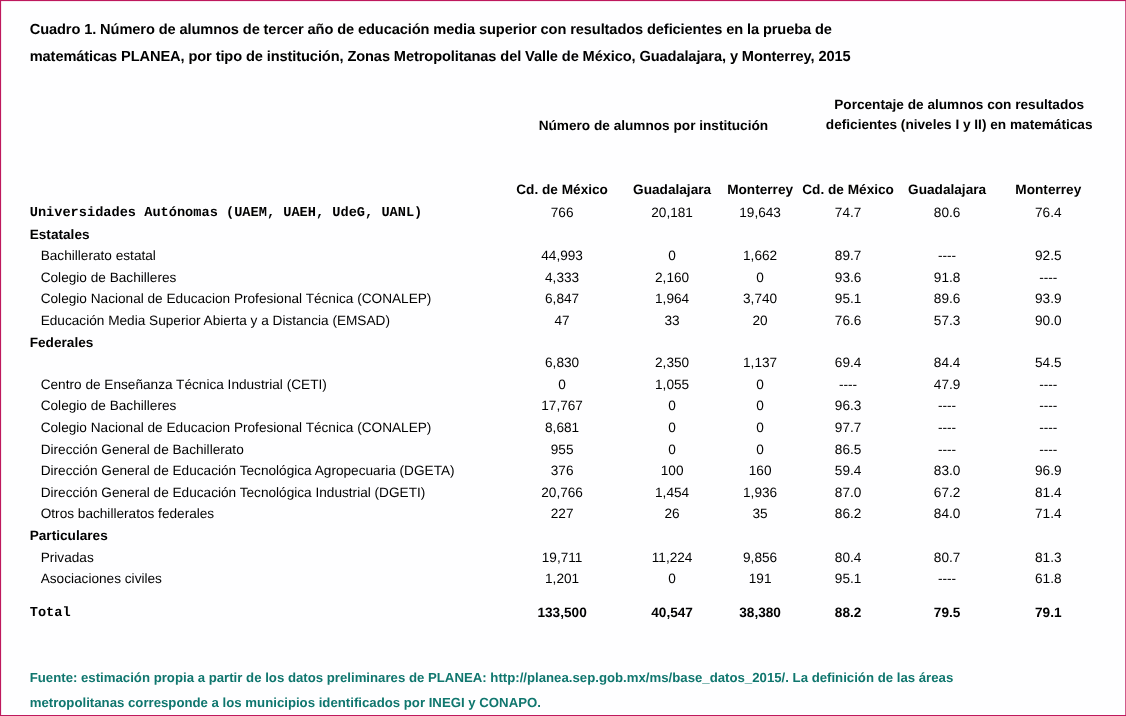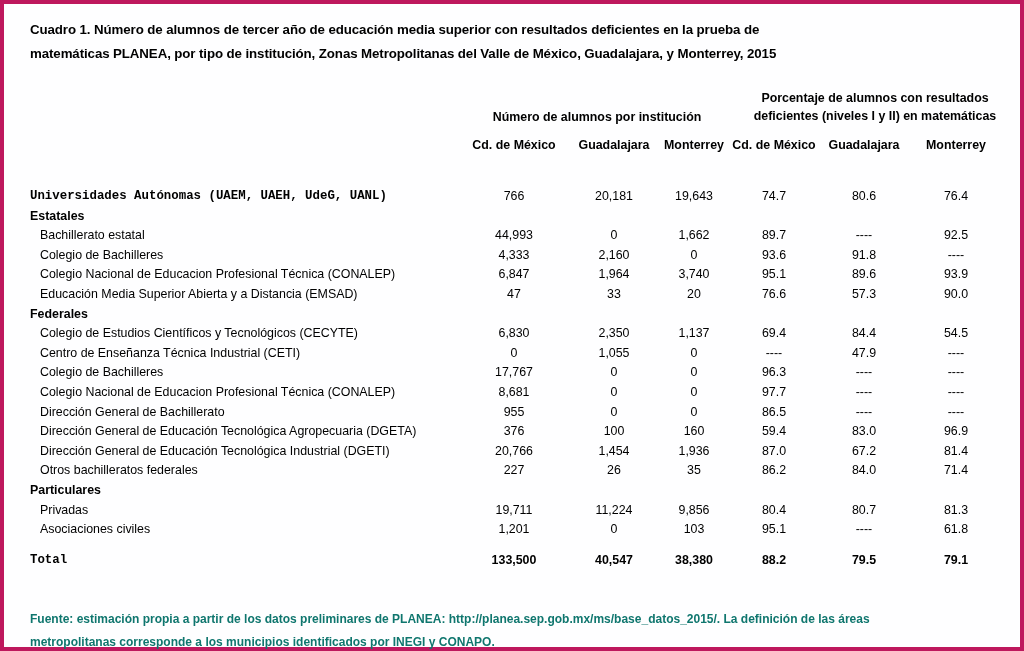--- a/index.html
+++ b/index.html
@@ -13,21 +13,21 @@
     overflow: hidden;
     font-family: "Liberation Sans", sans-serif;
     color: #000000;
     -webkit-font-smoothing: antialiased;
   }
   #page {
     position: relative;
     width: 1024px;
     height: 651px;
     box-sizing: border-box;
-    border: 4px solid #be185d;
+    border: 1px solid #be185d;
     background: #fefeff;
     padding: 4px;
   }
 
   
   .title-block {
     position: absolute;
     left: 26px;
     top: 14px;
     width: 962px;
@@ -57,21 +57,21 @@
   #grp-pct {
     left: 726px;
     top: 85px;
     width: 290px;
   }
 
   
   .col-head-row {
     position: absolute;
     left: 0;
-    top: 132px;
+    top: 162px;
     width: 1024px;
     height: 18px;
   }
   .col-head {
     position: absolute;
     font-size: 12.4px;
     font-weight: bold;
     text-align: center;
     line-height: 18px;
     white-space: nowrap;
@@ -217,21 +217,20 @@
       <div class="row">
         <div class="rlabel group">Federales</div>
         <div class="cell c0"></div>
         <div class="cell c1"></div>
         <div class="cell c2"></div>
         <div class="cell c3"></div>
         <div class="cell c4"></div>
         <div class="cell c5"></div>
       </div>
       <div class="row">
-        <div class="rlabel lvl1">Colegio de Estudios Científicos y Tecnológicos (CECYTE)</div>
         <div class="cell c0">6,830</div>
         <div class="cell c1">2,350</div>
         <div class="cell c2">1,137</div>
         <div class="cell c3">69.4</div>
         <div class="cell c4">84.4</div>
         <div class="cell c5">54.5</div>
       </div>
       <div class="row">
         <div class="rlabel lvl1">Centro de Enseñanza Técnica Industrial (CETI)</div>
         <div class="cell c0">0</div>
@@ -310,21 +309,21 @@
         <div class="cell c1">11,224</div>
         <div class="cell c2">9,856</div>
         <div class="cell c3">80.4</div>
         <div class="cell c4">80.7</div>
         <div class="cell c5">81.3</div>
       </div>
       <div class="row">
         <div class="rlabel lvl1">Asociaciones civiles</div>
         <div class="cell c0">1,201</div>
         <div class="cell c1">0</div>
-        <div class="cell c2">103</div>
+        <div class="cell c2">191</div>
         <div class="cell c3">95.1</div>
         <div class="cell c4">----</div>
         <div class="cell c5">61.8</div>
       </div>
       <div class="row total spacer-before">
         <div class="rlabel lvl0">Total</div>
         <div class="cell c0">133,500</div>
         <div class="cell c1">40,547</div>
         <div class="cell c2">38,380</div>
         <div class="cell c3">88.2</div>

